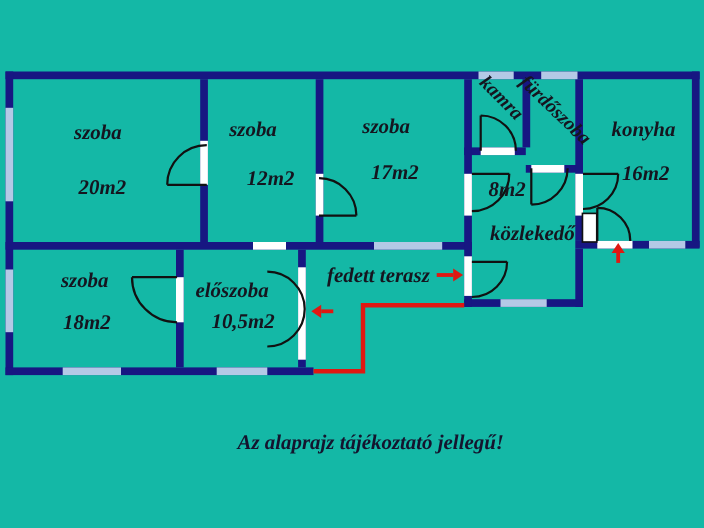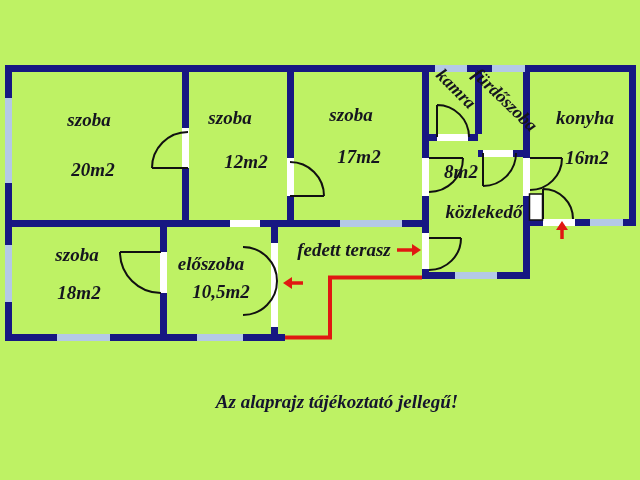--- a/index.html
+++ b/index.html
@@ -1,16 +1,16 @@
 <!DOCTYPE html>
 <html><head>
 <meta charset="utf-8">
 <style>
   html,body{margin:0;padding:0;background:#ffffff;}
-  .stage{position:relative;width:640px;height:480px;background:#bef264;overflow:hidden;}
+  .stage{position:relative;width:640px;height:480px;background:#14b8a6;overflow:hidden;}
   svg{display:block;}
   .room-label{font:bold italic 19px "Liberation Serif", serif;}
   .room-area{font:bold italic 19px "Liberation Serif", serif;}
   .rot-label{font:bold italic 18px "Liberation Serif", serif;}
   .caption{font:bold italic 19px "Liberation Serif", serif;}
   text{text-anchor:middle;}
 </style>
 </head>
 <body>
 

